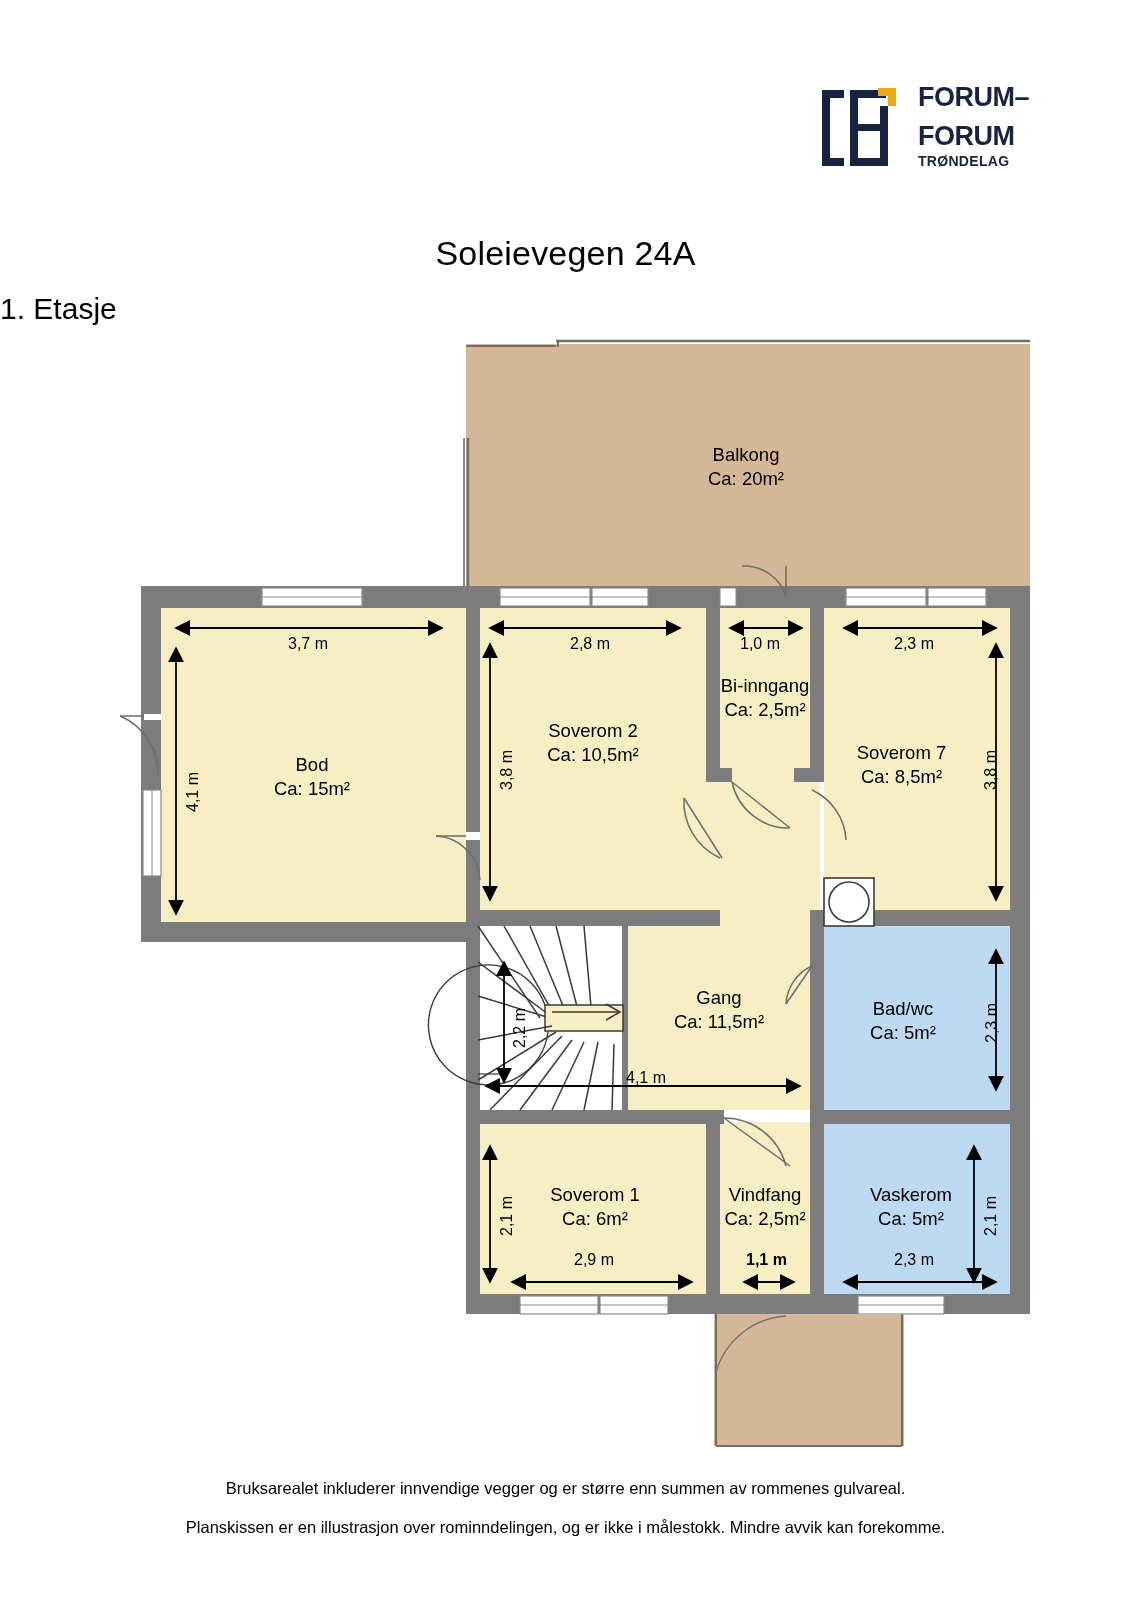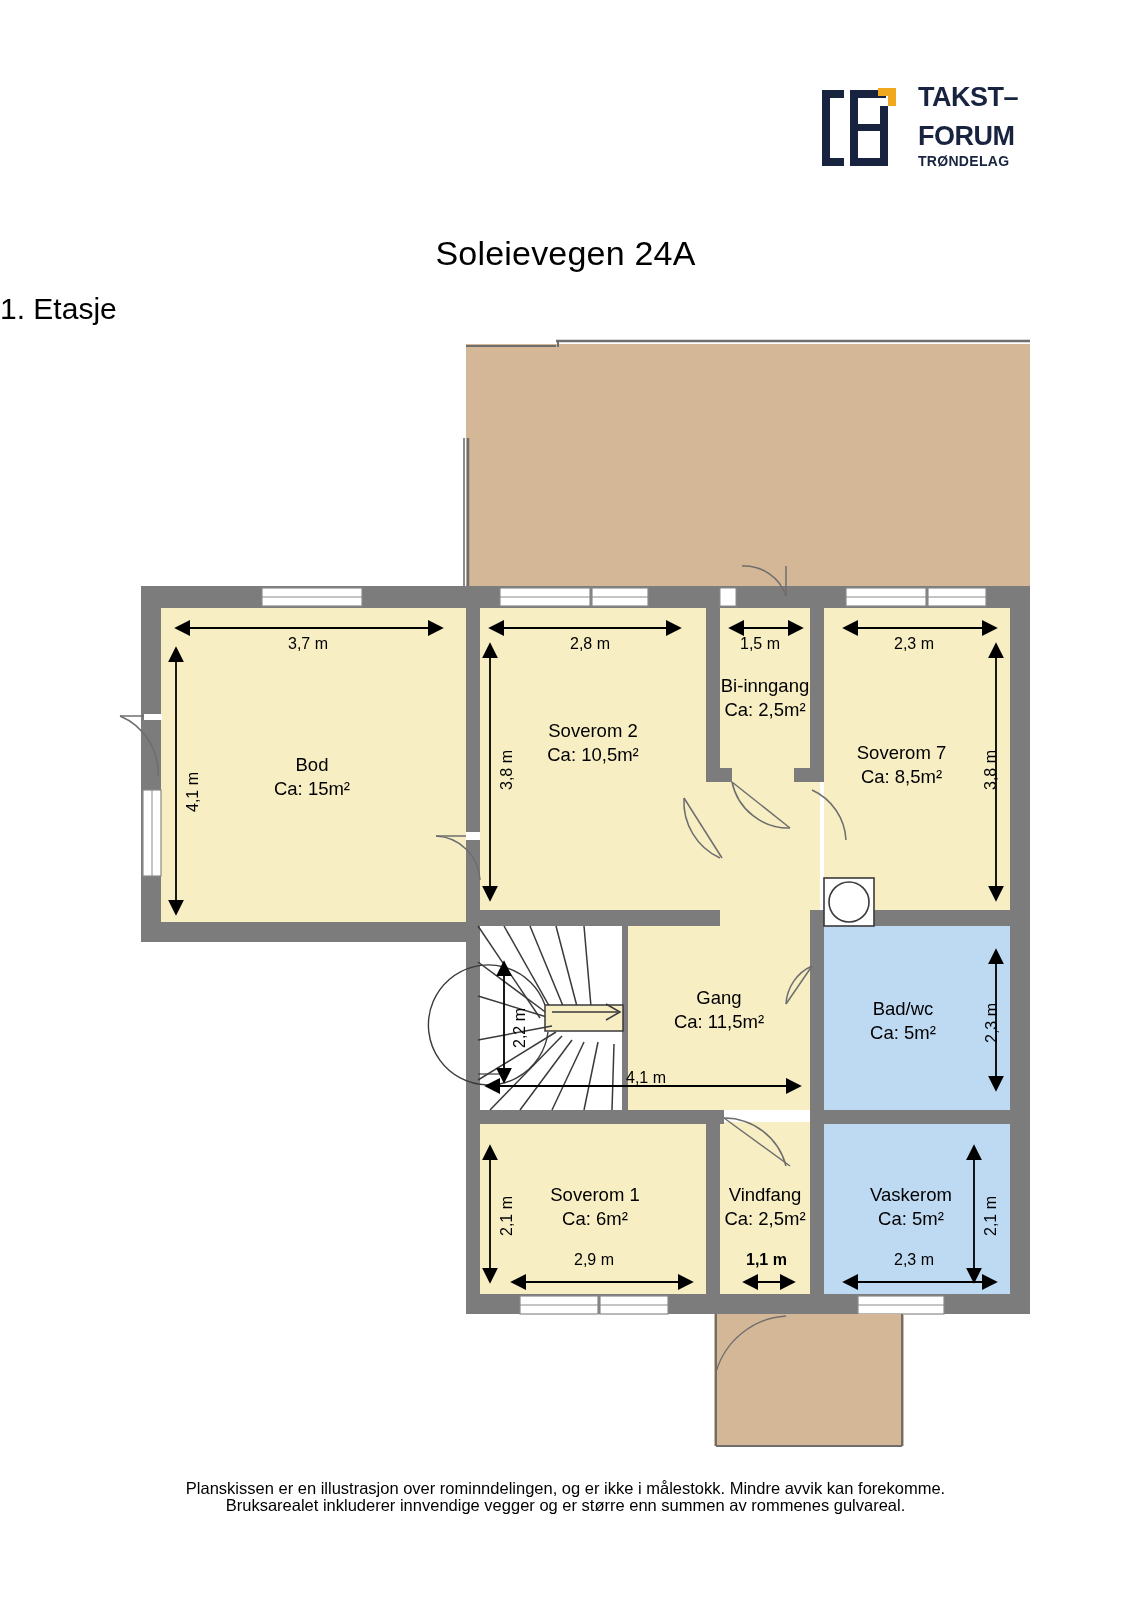--- a/index.html
+++ b/index.html
@@ -115,21 +115,21 @@
 
     <rect x="32" y="4" width="8" height="76" fill="#18243f"></rect>
     <rect x="32" y="4" width="36" height="8" fill="#18243f"></rect>
     <rect x="40" y="38" width="22" height="7" fill="#18243f"></rect>
     <rect x="32" y="72" width="36" height="8" fill="#18243f"></rect>
     <rect x="62" y="20" width="8" height="60" fill="#18243f"></rect>
 
     <path d="M60 2 H78 V20 H70 V10 H60 Z" fill="#f0a81e"></path>
   </svg>
   <div id="logo-wordmark">
-    <span class="wm-line" id="wm1">TAKST–</span>
+    <span class="wm-line" id="wm1">FORUM–</span>
     <span class="wm-line" id="wm2">FORUM</span>
     <span class="wm-line" id="wm3">TRØNDELAG</span>
   </div>
 </div>
 
 <div id="title">Soleievegen 24A</div>
 <div id="subtitle">1. Etasje</div>
 
 <div id="plan">
 
@@ -345,20 +345,24 @@
 
     <line x1="744" y1="1282" x2="794" y2="1282" marker-start="url(#arrE)" marker-end="url(#arrS)"></line>
 
     <line x1="844" y1="1282" x2="996" y2="1282" marker-start="url(#arrE)" marker-end="url(#arrS)"></line>
 
     <line x1="974" y1="1146" x2="974" y2="1282" marker-start="url(#arrE)" marker-end="url(#arrS)"></line>
   </g>
 </svg>
 
 
+<div class="roomlabel" style="left:586px; top:443px; width:320px;">
+  <div>Balkong</div>
+  <div>Ca: 20m²</div>
+</div>
 
 <div class="roomlabel" style="left:152px; top:753px; width:320px;">
   <div>Bod</div>
   <div>Ca: 15m²</div>
 </div>
 
 <div class="roomlabel" style="left:478px; top:719px; width:230px;">
   <div>Soverom 2</div>
   <div>Ca: 10,5m²</div>
 </div>
@@ -398,36 +402,36 @@
   <div>Ca: 5m²</div>
 </div>
 
 
 <div class="dimlabel" style="left:288px; top:635px;">3,7 m</div>
 <div class="dimlabel vert" style="left:184px; top:812px;">4,1 m</div>
 
 <div class="dimlabel" style="left:570px; top:635px;">2,8 m</div>
 <div class="dimlabel vert" style="left:498px; top:790px;">3,8 m</div>
 
-<div class="dimlabel" style="left:740px; top:635px;">1,5 m</div>
+<div class="dimlabel" style="left:740px; top:635px;">1,0 m</div>
 
 <div class="dimlabel" style="left:894px; top:635px;">2,3 m</div>
 <div class="dimlabel vert" style="left:982px; top:790px;">3,8 m</div>
 
 <div class="dimlabel" style="left:626px; top:1069px;">4,1 m</div>
 <div class="dimlabel vert" style="left:511px; top:1048px;">2,2 m</div>
 
 <div class="dimlabel vert" style="left:983px; top:1043px;">2,3 m</div>
 
 <div class="dimlabel vert" style="left:498px; top:1236px;">2,1 m</div>
 <div class="dimlabel" style="left:574px; top:1251px;">2,9 m</div>
 
 <div class="dimlabel" style="left:746px; top:1251px;font-weight:bold;">1,1 m</div>
 
 <div class="dimlabel" style="left:894px; top:1251px;">2,3 m</div>
 <div class="dimlabel vert" style="left:982px; top:1236px;">2,1 m</div>
 
 </div>
 
 <div id="footer">
+  <div id="foot1">Bruksarealet inkluderer innvendige vegger og er større enn summen av rommenes gulvareal.</div>
   <div id="foot2">Planskissen er en illustrasjon over rominndelingen, og er ikke i målestokk. Mindre avvik kan forekomme.</div>
-  <div id="foot1">Bruksarealet inkluderer innvendige vegger og er større enn summen av rommenes gulvareal.</div>
 </div>
 
 </body></html>

